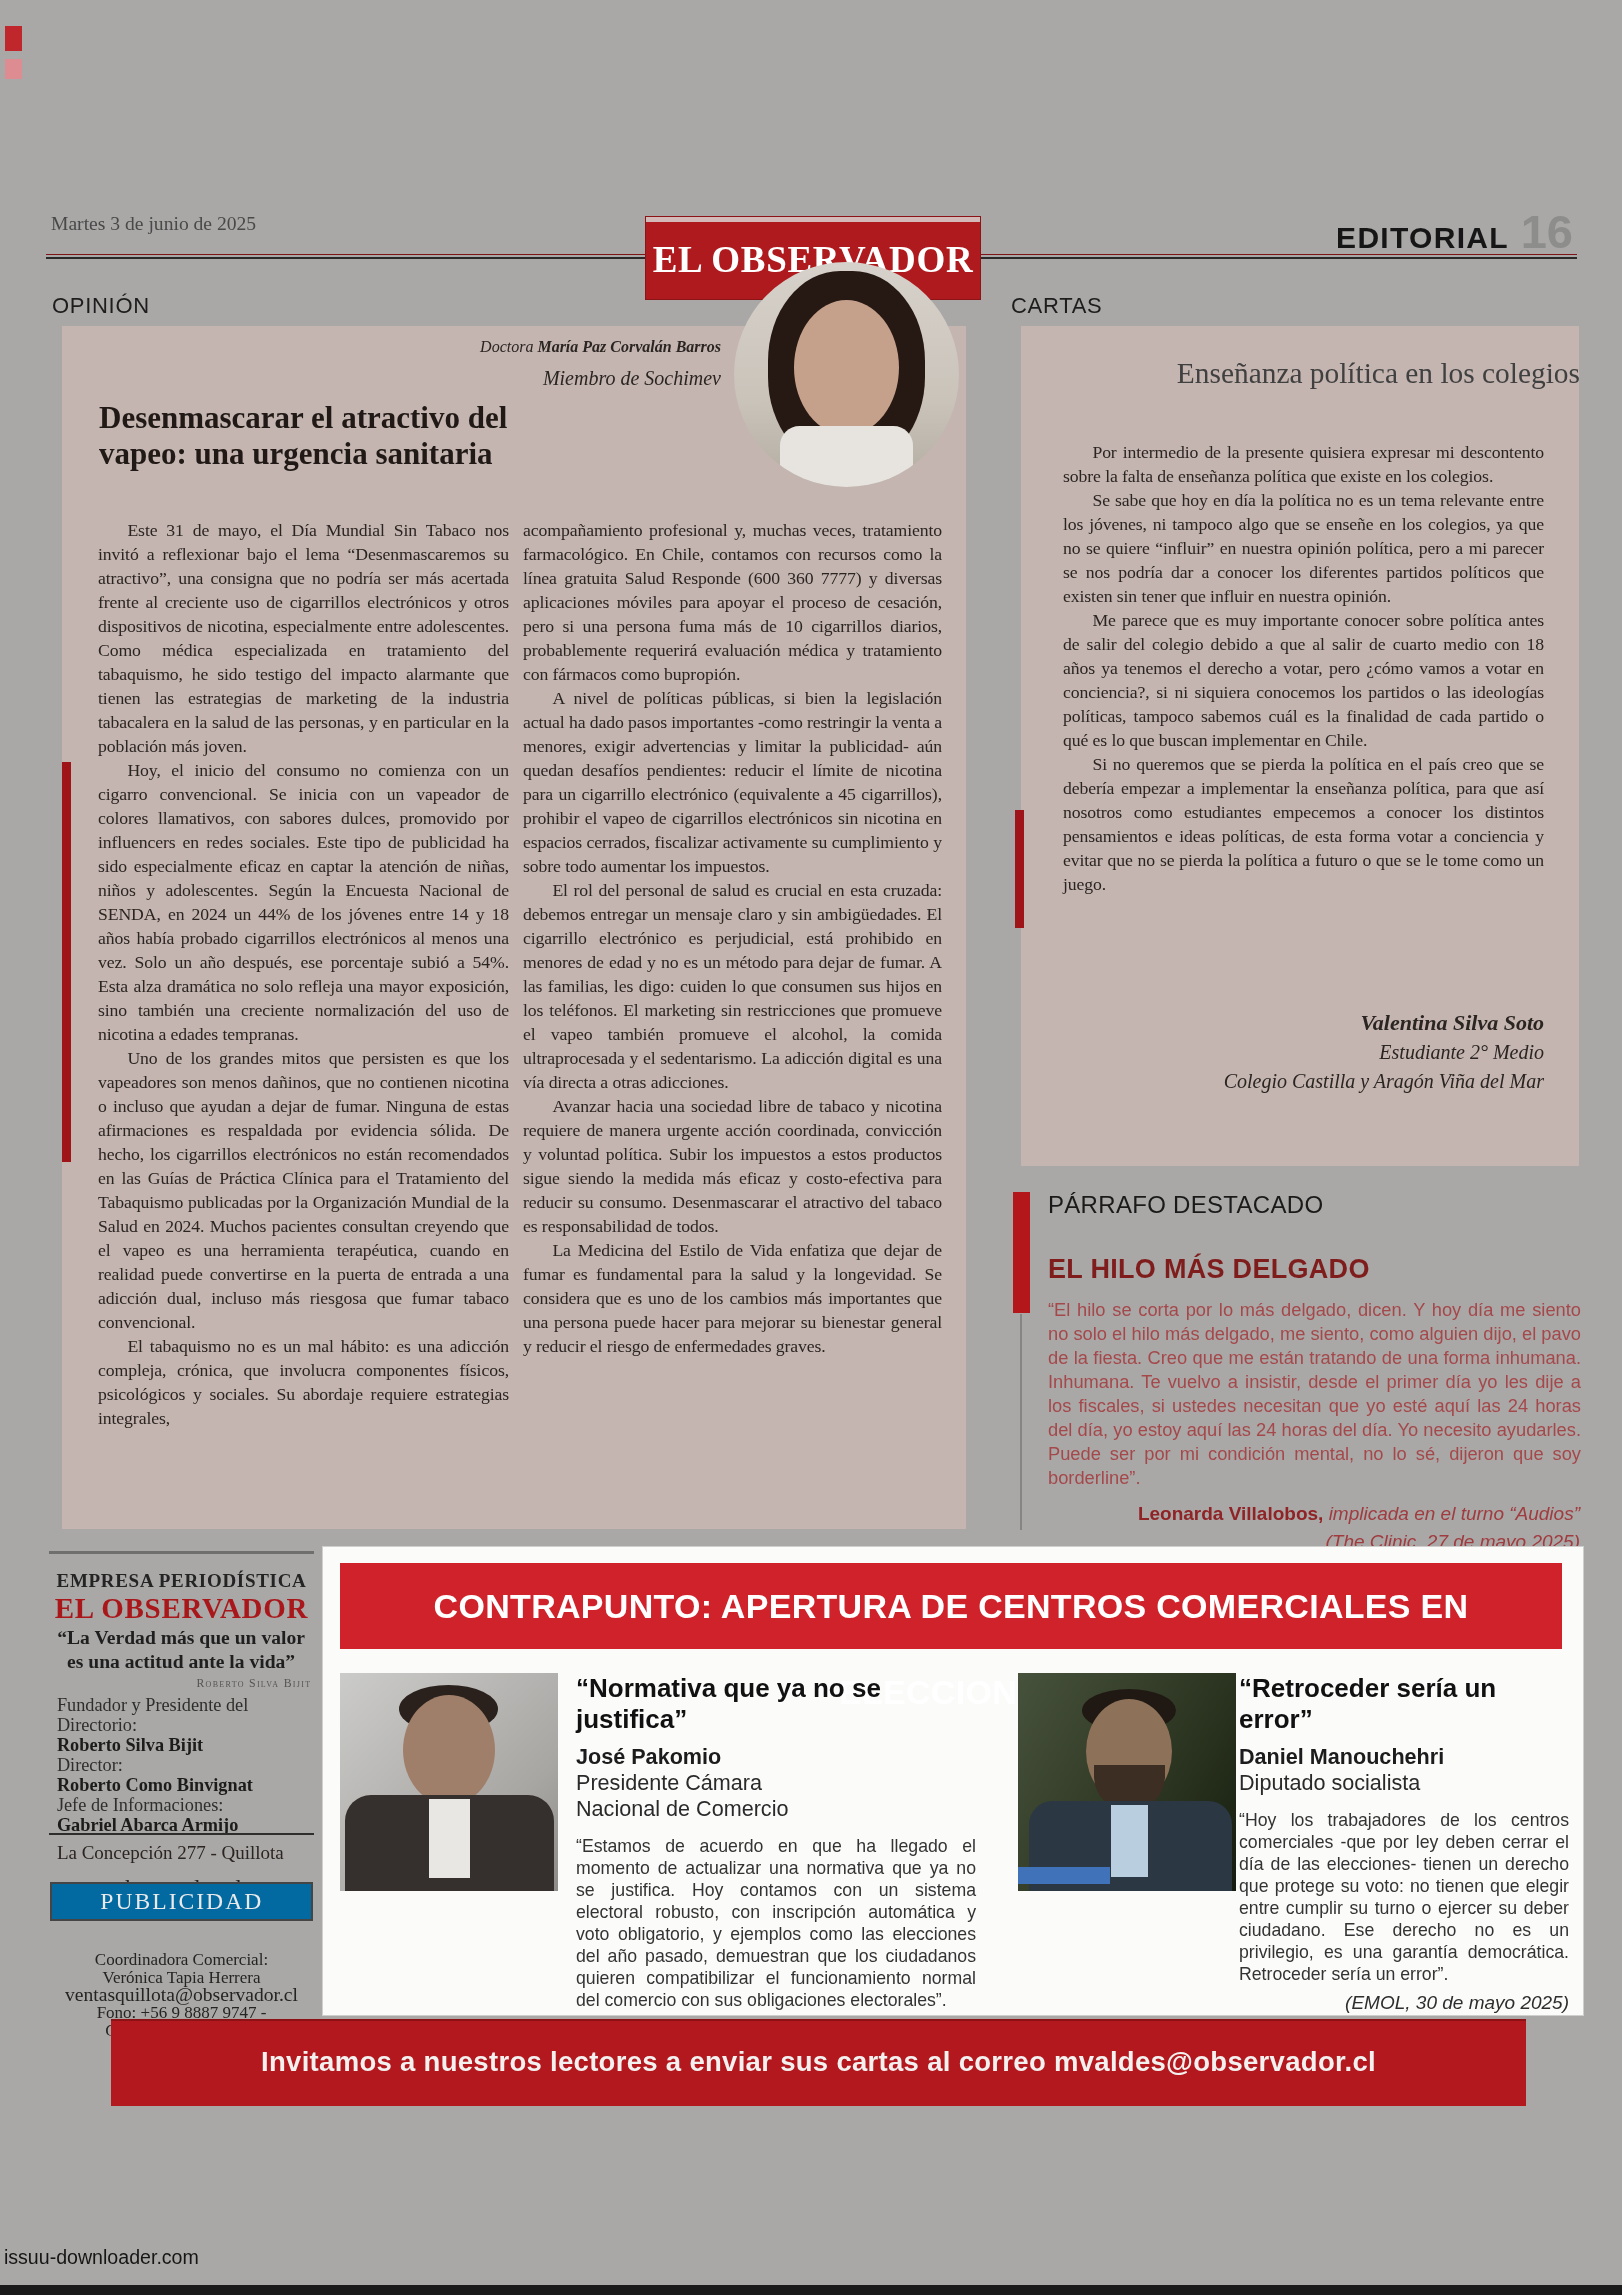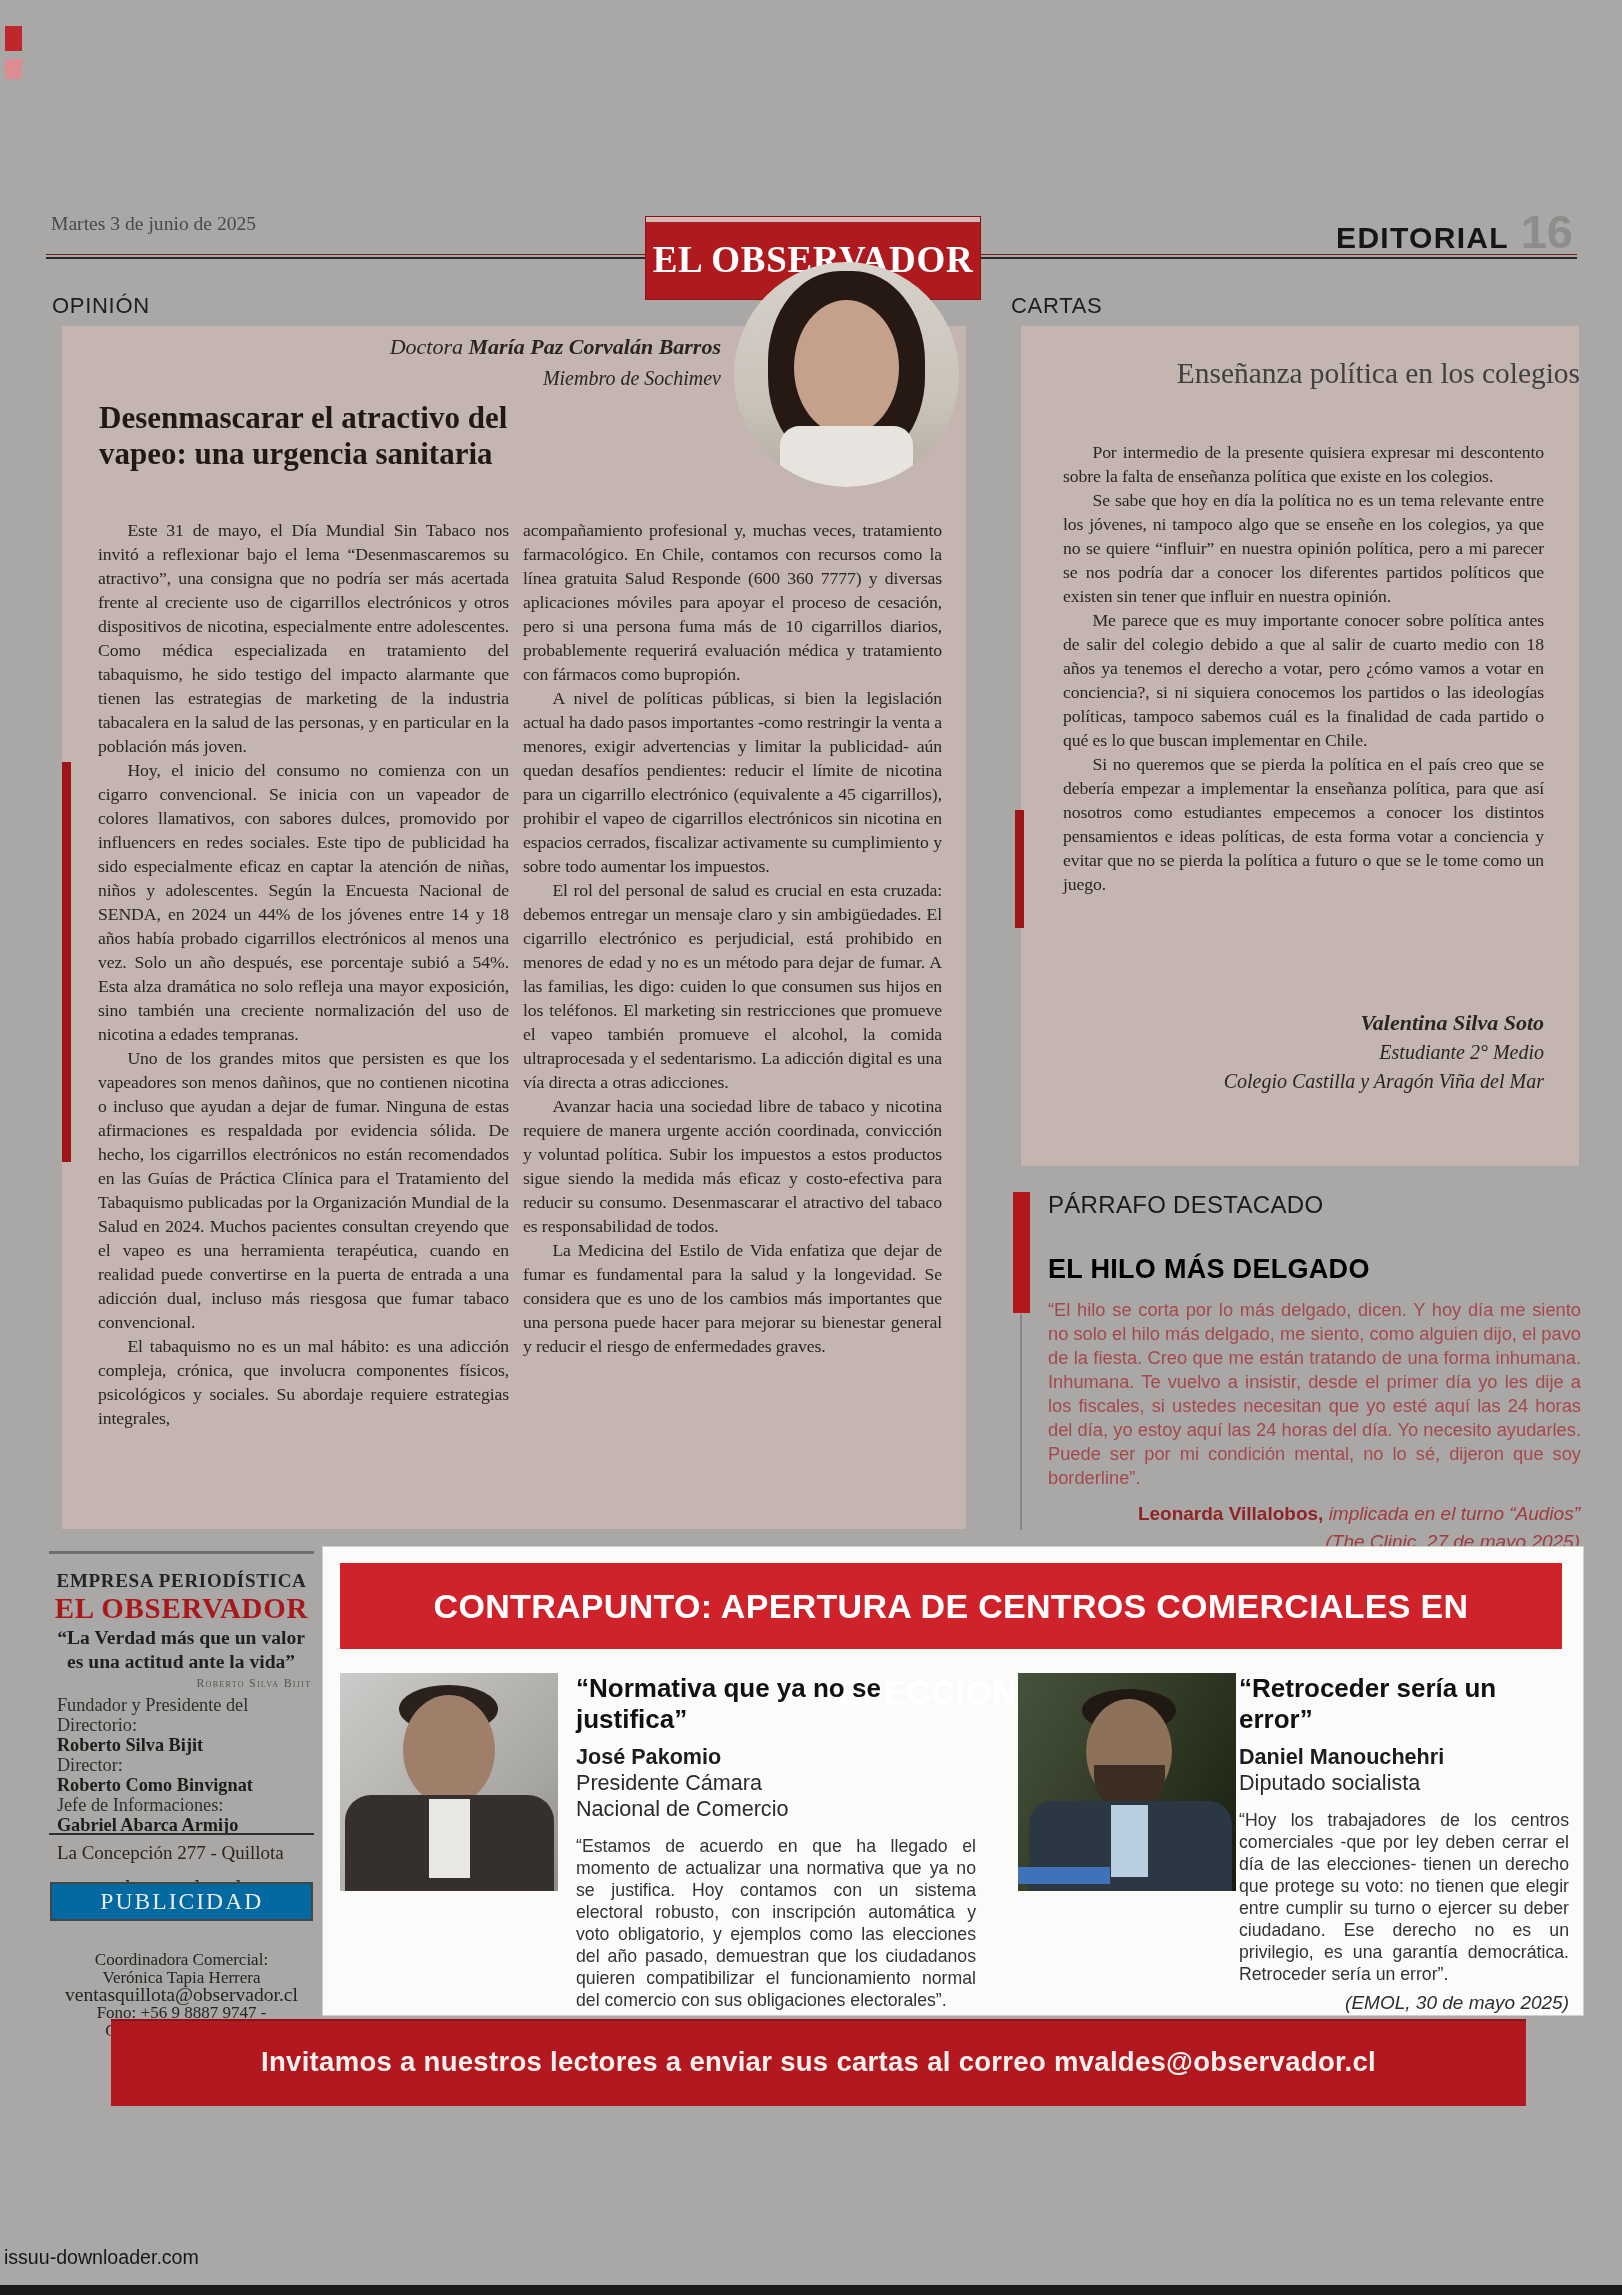--- a/index.html
+++ b/index.html
@@ -21,21 +21,21 @@
 
   
   .mark1{left:5.2px;top:26px;width:17px;height:25px;background:#c0272d;}
   .mark2{left:5.2px;top:59px;width:17px;height:19.6px;background:#dd8d91;}
 
   
   .op-label{left:52px;top:293px;font-size:22px;color:#1d1d1d;letter-spacing:0.7px;}
   .op-panel{left:62px;top:326px;width:904px;height:1203px;background:#c4b5b0;}
   .op-redbar{left:62px;top:762px;width:9.2px;height:400px;background:#9e1418;}
   .author-block{left:275px;top:330px;width:446px;text-align:right;font-style:italic;}
-  .author-block .l1{font-size:22px;line-height:34px;}
+  .author-block .l1{font-size:16px;line-height:34px;}
   .author-block .l1 b{font-weight:bold;}
   .author-block .l2{font-size:20px;line-height:29px;}
   .op-title{left:99px;top:400px;width:497px;font-weight:bold;font-size:31px;line-height:36px;color:#201915;}
   .bodycol{font-size:17.7px;line-height:24px;text-align:justify;letter-spacing:-0.1px;color:#2b2522;}
   .bodycol p{margin:0;text-indent:29.4px;}
   .bodycol p.noind{text-indent:0;}
   .col1{left:98px;top:518px;width:411px;}
   .col2{left:523px;top:518px;width:419px;}
 
   
@@ -53,21 +53,21 @@
   .ca-title{left:1063px;top:357px;width:517px;font-weight:normal;font-size:29.4px;color:#404040;text-align:right;}
   .ca-text{left:1063px;top:440px;width:481px;}
   .ca-sign{left:1106px;top:1008px;width:438px;text-align:right;font-style:italic;}
   .ca-sign .s1{font-weight:bold;font-size:22px;line-height:30px;}
   .ca-sign .s2,.ca-sign .s3{font-size:20px;line-height:29px;}
 
   
   .pd-redbar{left:1013px;top:1192px;width:17px;height:121px;background:#b3161b;}
   .pd-thinline{left:1020px;top:1314px;width:2px;height:216px;background:#858583;}
   .pd-label{left:1048px;top:1191px;font-size:24px;color:#1a1a1a;letter-spacing:0.3px;}
-  .pd-heading{left:1048px;top:1254px;font-size:27px;font-weight:bold;color:#000000;letter-spacing:0.3px;}
+  .pd-heading{left:1048px;top:1254px;font-size:27px;font-weight:bold;color:#7f1d1d;letter-spacing:0.3px;}
   .pd-quote{left:1048px;top:1298px;width:533px;font-size:18.3px;line-height:24px;text-align:justify;color:#a5484b;}
   .pd-attr{left:1047px;top:1500px;width:533px;text-align:right;color:#a03b3f;font-size:19px;line-height:27.5px;}
   .pd-attr .nm{font-weight:bold;color:#8f2326;}
   .pd-attr .rest,.pd-attr .src{font-style:italic;}
 
   
   .cp-box{left:322px;top:1546px;width:1260px;height:468px;background:#fbfbfa;border:1.3px solid #cfcfcd;}
   .cp-banner{left:340px;top:1563px;width:1222px;height:86px;background:#d0222a;}
   .cp-banner span{display:block;text-align:center;color:#ffffff;font-weight:bold;font-size:34px;line-height:86px;letter-spacing:0.3px;}
   .cp-photo{width:218px;height:218px;overflow:hidden;}

